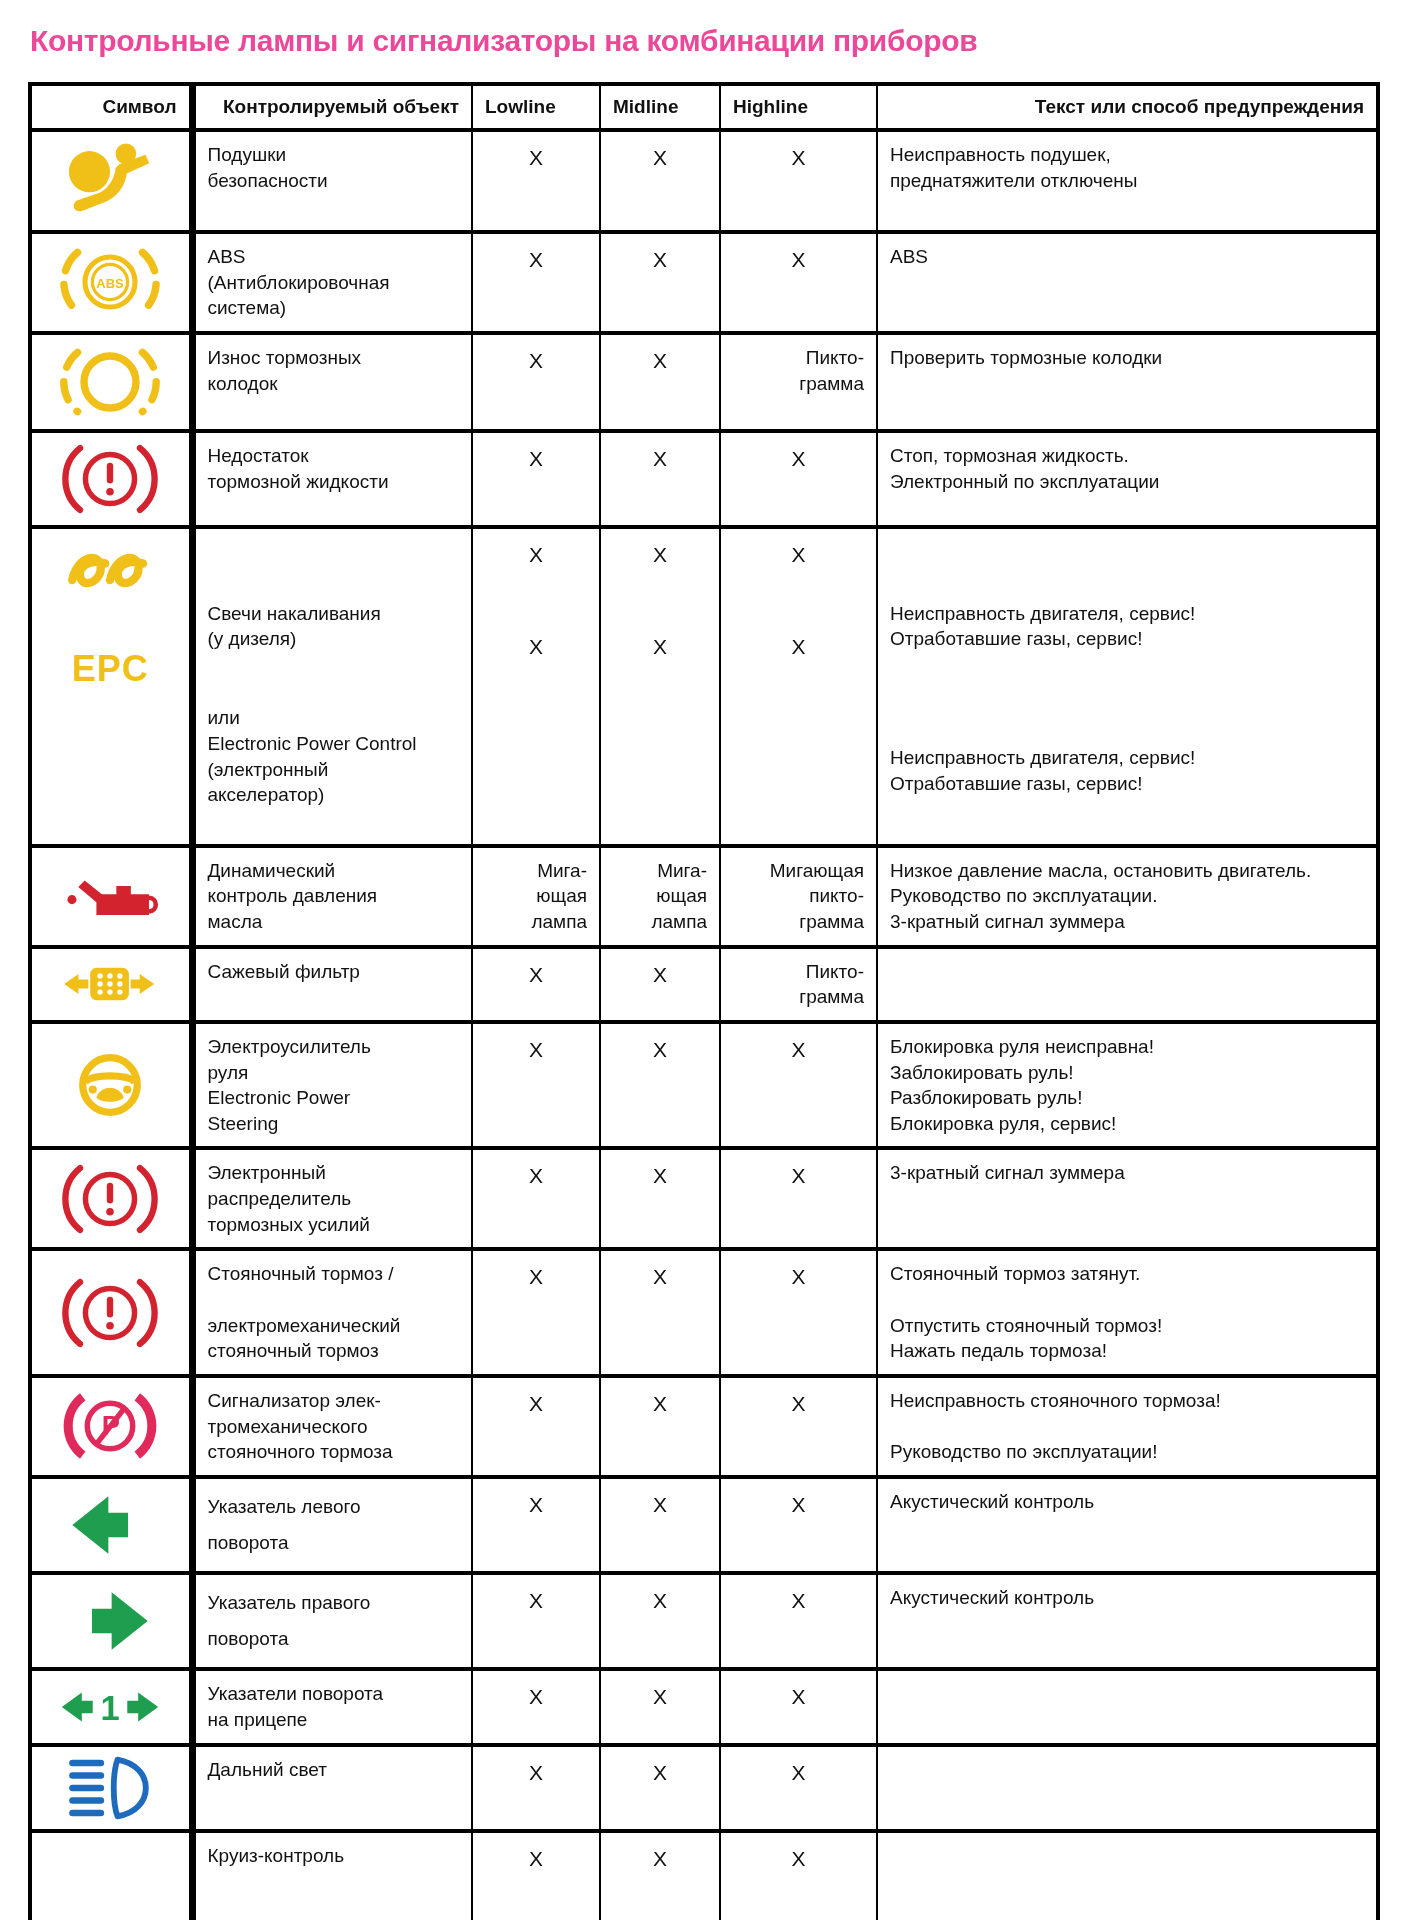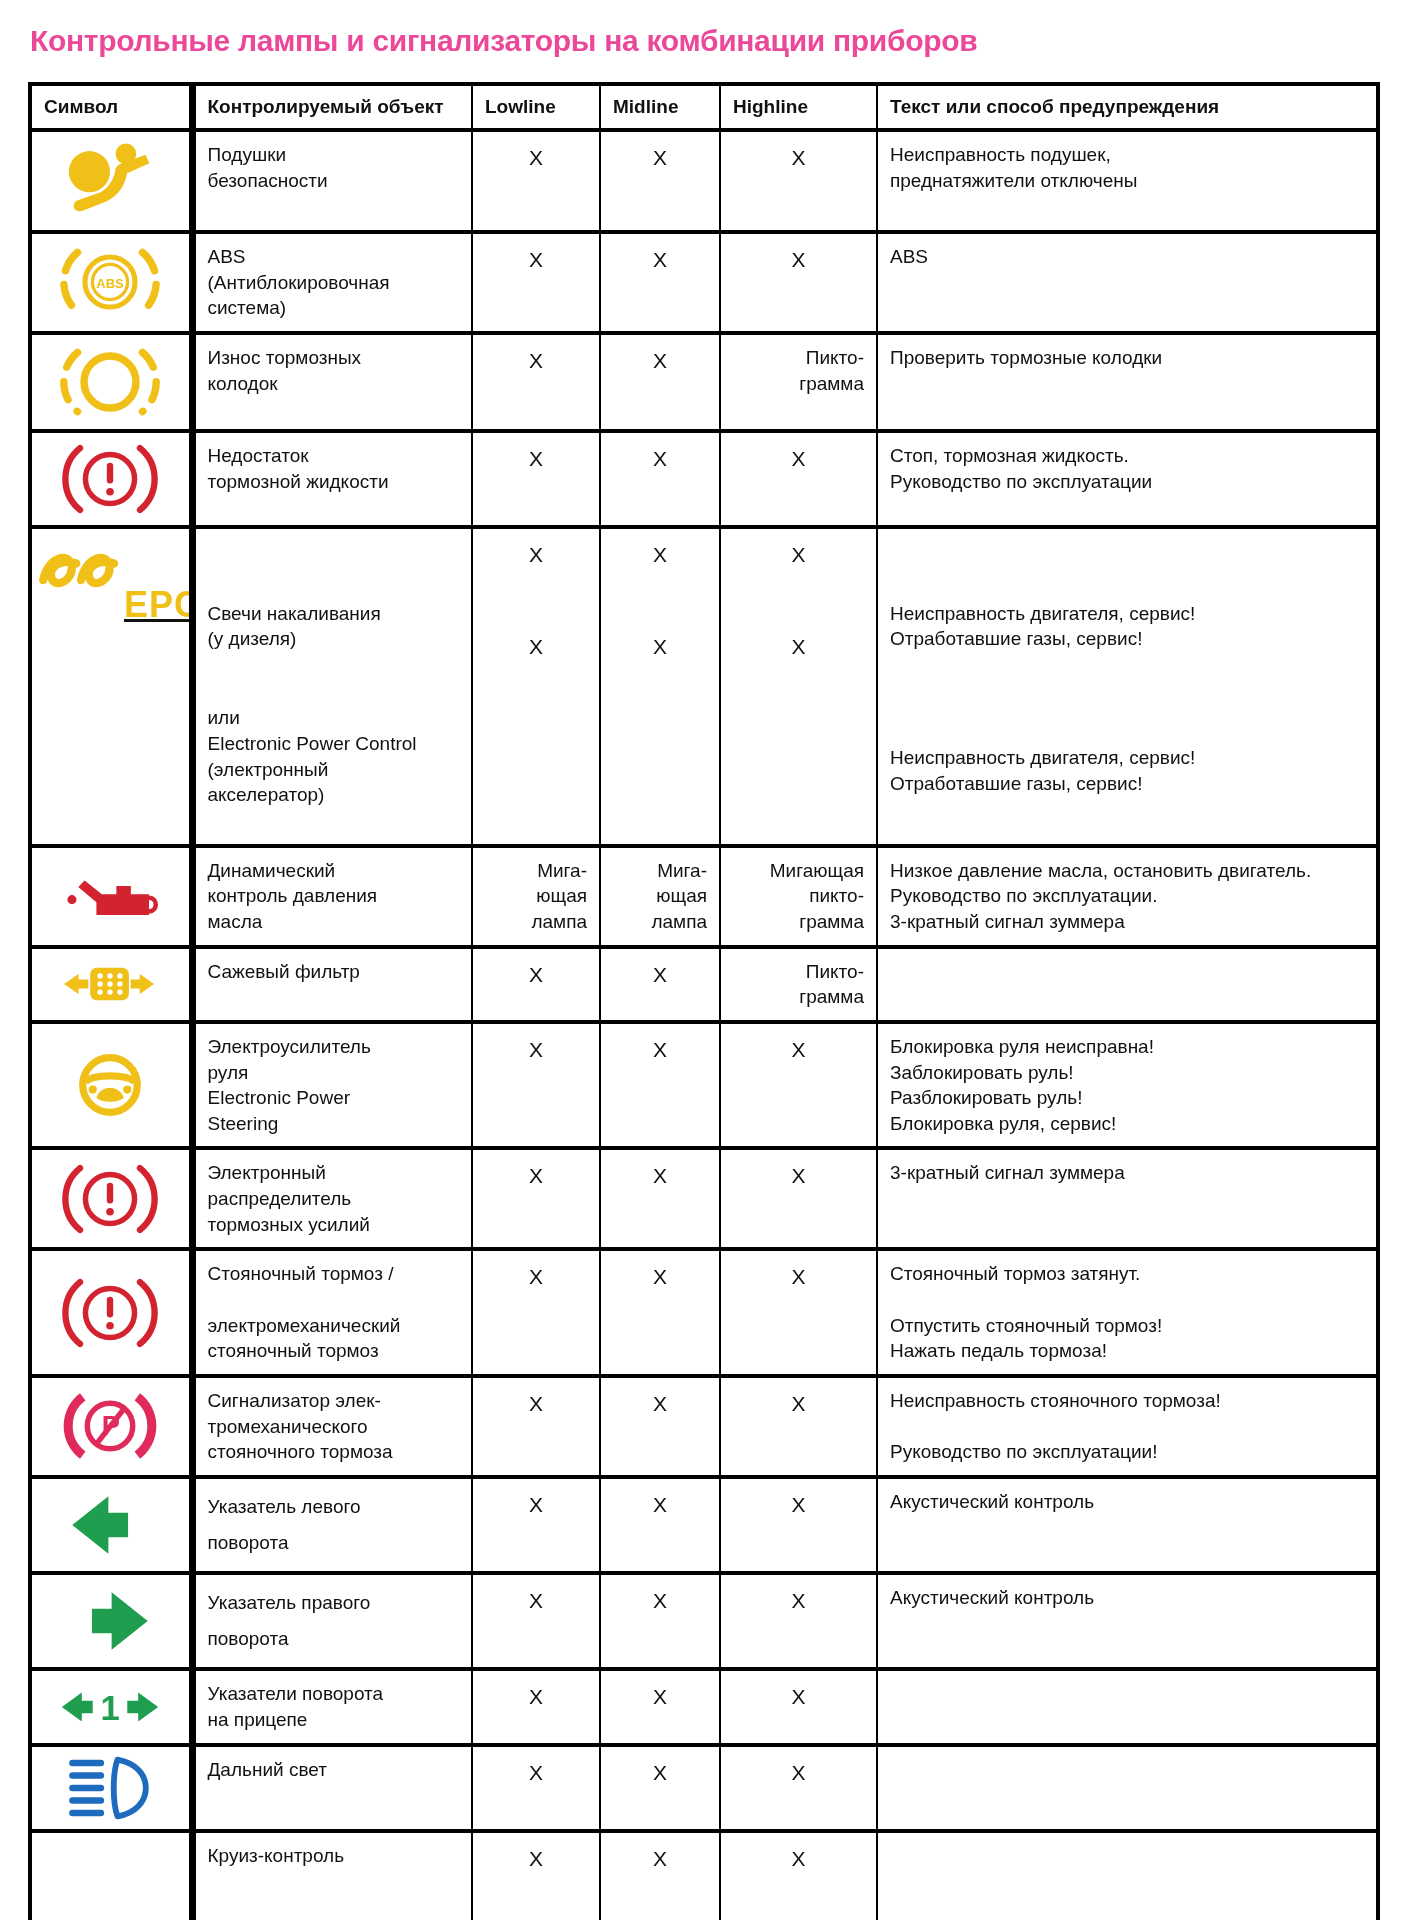--- a/index.html
+++ b/index.html
@@ -16,41 +16,41 @@
   table.lamp-table {
     border-collapse:collapse; table-layout:fixed; width:1348px;
     border:4px solid #000;
   }
   th, td {
     border:2px solid #000; border-top-width:4px; border-bottom-width:4px;
     vertical-align:top; padding:10px 12px; font-size:19px; line-height:1.35;
     color:#111; overflow:hidden;
   }
   th {
-    font-weight:bold; font-size:19px; text-align:left; vertical-align:middle;
+    font-weight:bold; font-size:19px; text-align:right; vertical-align:middle;
     padding:6px 12px;
   }
   th.hc { text-align:left; }
   td.sym {
     border-right-width:7px; text-align:center; vertical-align:middle; padding:6px;
   }
   th.sym-h { border-right-width:7px; }
   td.obj { white-space:pre-line; }
   td.obj.loose { line-height:1.9; }
   td.warn { white-space:pre-line; }
   td.xc { text-align:center; font-size:21px; padding-top:12px; }
   td.xl { text-align:right; font-size:19px; white-space:pre-line; }
   .ic svg { display:block; margin:0 auto; }
   .ic-yellow { color:var(--yellow); }
   .ic-red    { color:var(--red); }
   .ic-pink   { color:var(--pink); }
   .ic-green  { color:var(--green); }
   .ic-blue   { color:var(--blue); }
   
-  .stack { display:flex; flex-direction:row; height:100%;text-decoration:underline; }
+  .stack { display:flex; flex-direction:column; height:100%; }
   .epc-label {
     font-size:36px; font-weight:bold; color:var(--yellow);
     letter-spacing:1px; margin-top:46px; text-align:center;
   }
   .blk { white-space:pre-line;margin-top:36px; }
   .x2 { margin-top:64px; text-align:center; }
   .w2 { margin-top:68px; }
   .o2 { margin-top:28px; }
 </style>
 </head>
@@ -148,21 +148,21 @@
             <circle cx="55" cy="58" r="4.2" fill="currentColor"></circle>
           </svg>
         </span>
       </td>
       <td class="obj">Недостаток
 тормозной жидкости</td>
       <td class="xc">X</td>
       <td class="xc">X</td>
       <td class="xc">X</td>
       <td class="warn">Стоп, тормозная жидкость.
-Руководство по эксплуатации</td>
+Электронный по эксплуатации</td>
     </tr>
 
     <tr style="height:200px">
       <td class="sym" style="vertical-align:top;">
         <div class="stack">
           <span class="ic ic-yellow" style="margin-top:12px;">
             <svg width="86" height="52" viewBox="0 0 72 44">
               <path d="M4 28 C8 8 26 4 28 16 C30 28 14 36 11 26 C8 16 20 10 32 14" fill="none" stroke="currentColor" stroke-width="7" stroke-linecap="round"></path>
               <path d="M36 28 C40 8 58 4 60 16 C62 28 46 36 43 26 C40 16 52 10 64 14" fill="none" stroke="currentColor" stroke-width="7" stroke-linecap="round"></path>
             </svg>

